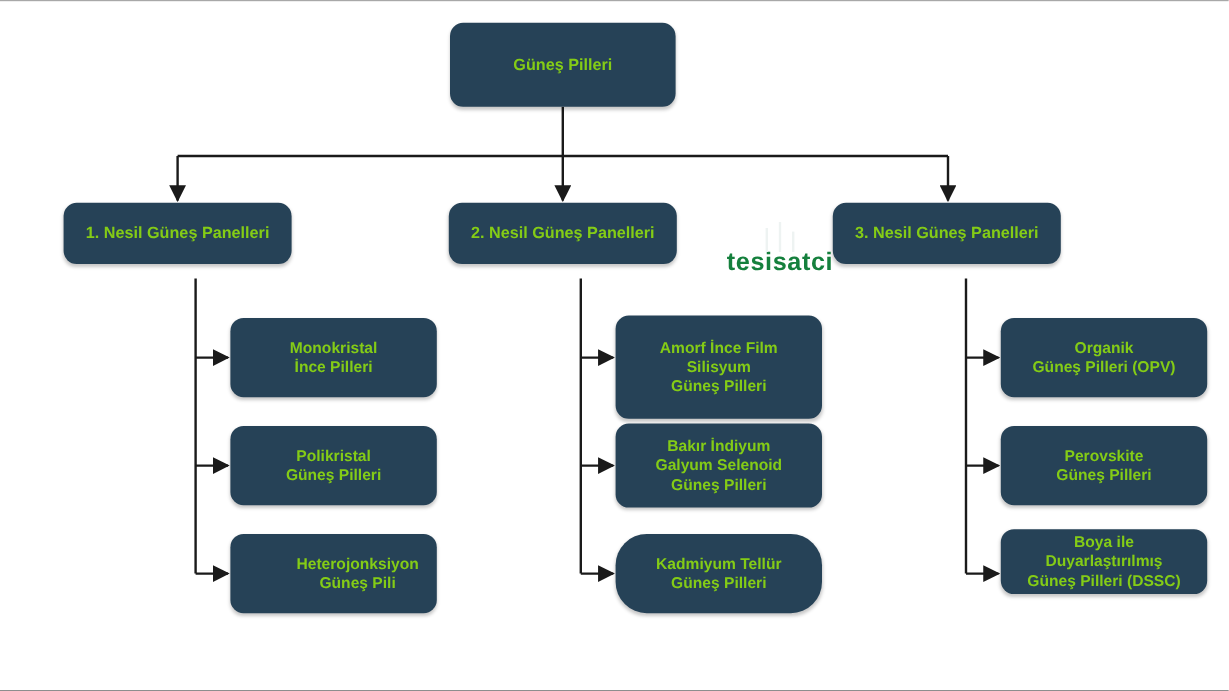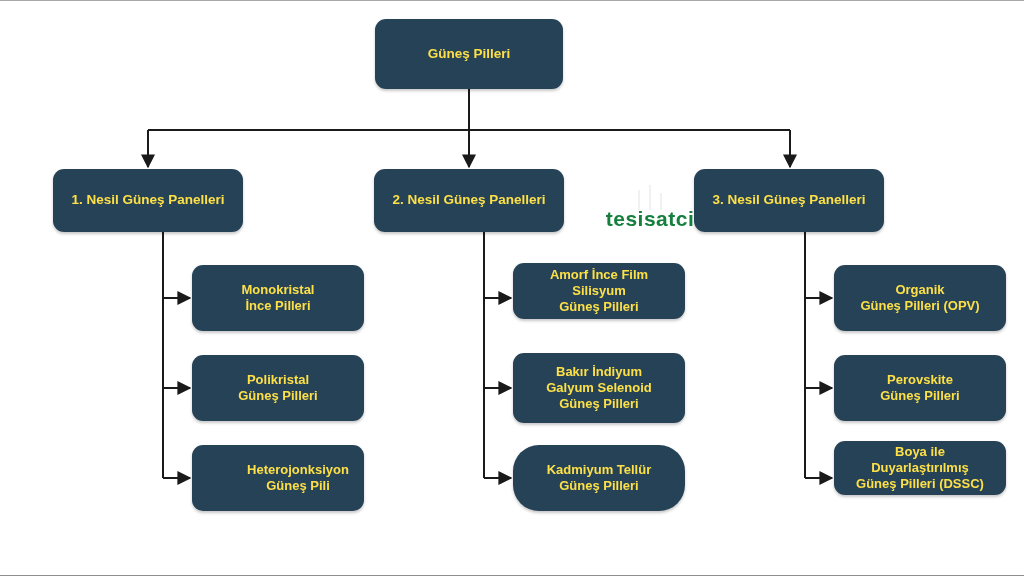--- a/index.html
+++ b/index.html
@@ -73,21 +73,21 @@
     line-height: 1;
     white-space: nowrap;
   }
 
   
   .node {
     position: absolute;
     z-index: 2;
     box-sizing: border-box;
     background: #264257;
-    color: #fde047;
+    color: #84cc16;
     border-radius: 11px;
     display: flex;
     align-items: center;
     justify-content: center;
     text-align: center;
     font-weight: bold;
     line-height: 1.22;
     box-shadow: 0 2px 3px rgba(0,0,0,0.22);
     padding: 4px 8px;
     white-space: pre-line;
@@ -97,42 +97,42 @@
     left: 375px;
     top: 18px;
     width: 188px;
     height: 70px;
     font-size: 13.5px;
   }
 
   .node.gen {
     top: 168px;
     width: 190px;
-    height: 63px;
+    height: 51px;
     font-size: 13.5px;
   }
   .node.gen.g1 { left: 53px; }
   .node.gen.g2 { left: 374px; }
   .node.gen.g3 { left: 694px; }
 
   .node.leaf {
     width: 172px;
     font-size: 13px;
   }
   
   .node.leaf.c1 { left: 192px; }
   .node.leaf.c2 { left: 513px; }
   .node.leaf.c3 { left: 834px; }
 
   
   .node.leaf.r1c1 { top: 264px; height: 66px; }
   .node.leaf.r2c1 { top: 354px; height: 66px; }
   .node.leaf.r3c1 { top: 444px; height: 66px; padding-left: 48px; }
 
-  .node.leaf.r1c2 { top: 262px; height: 56px; text-align: center; }
+  .node.leaf.r1c2 { top: 262px; height: 86px; text-align: center; }
   .node.leaf.r2c2 { top: 352px; height: 70px; }
   .node.leaf.r3c2 { top: 444px; height: 66px; border-radius: 26px; }
 
   .node.leaf.r1c3 { top: 264px; height: 66px; }
   .node.leaf.r2c3 { top: 354px; height: 66px; }
   .node.leaf.r3c3 { top: 440px; height: 54px; }
 </style>
 </head>
 <body>
 

